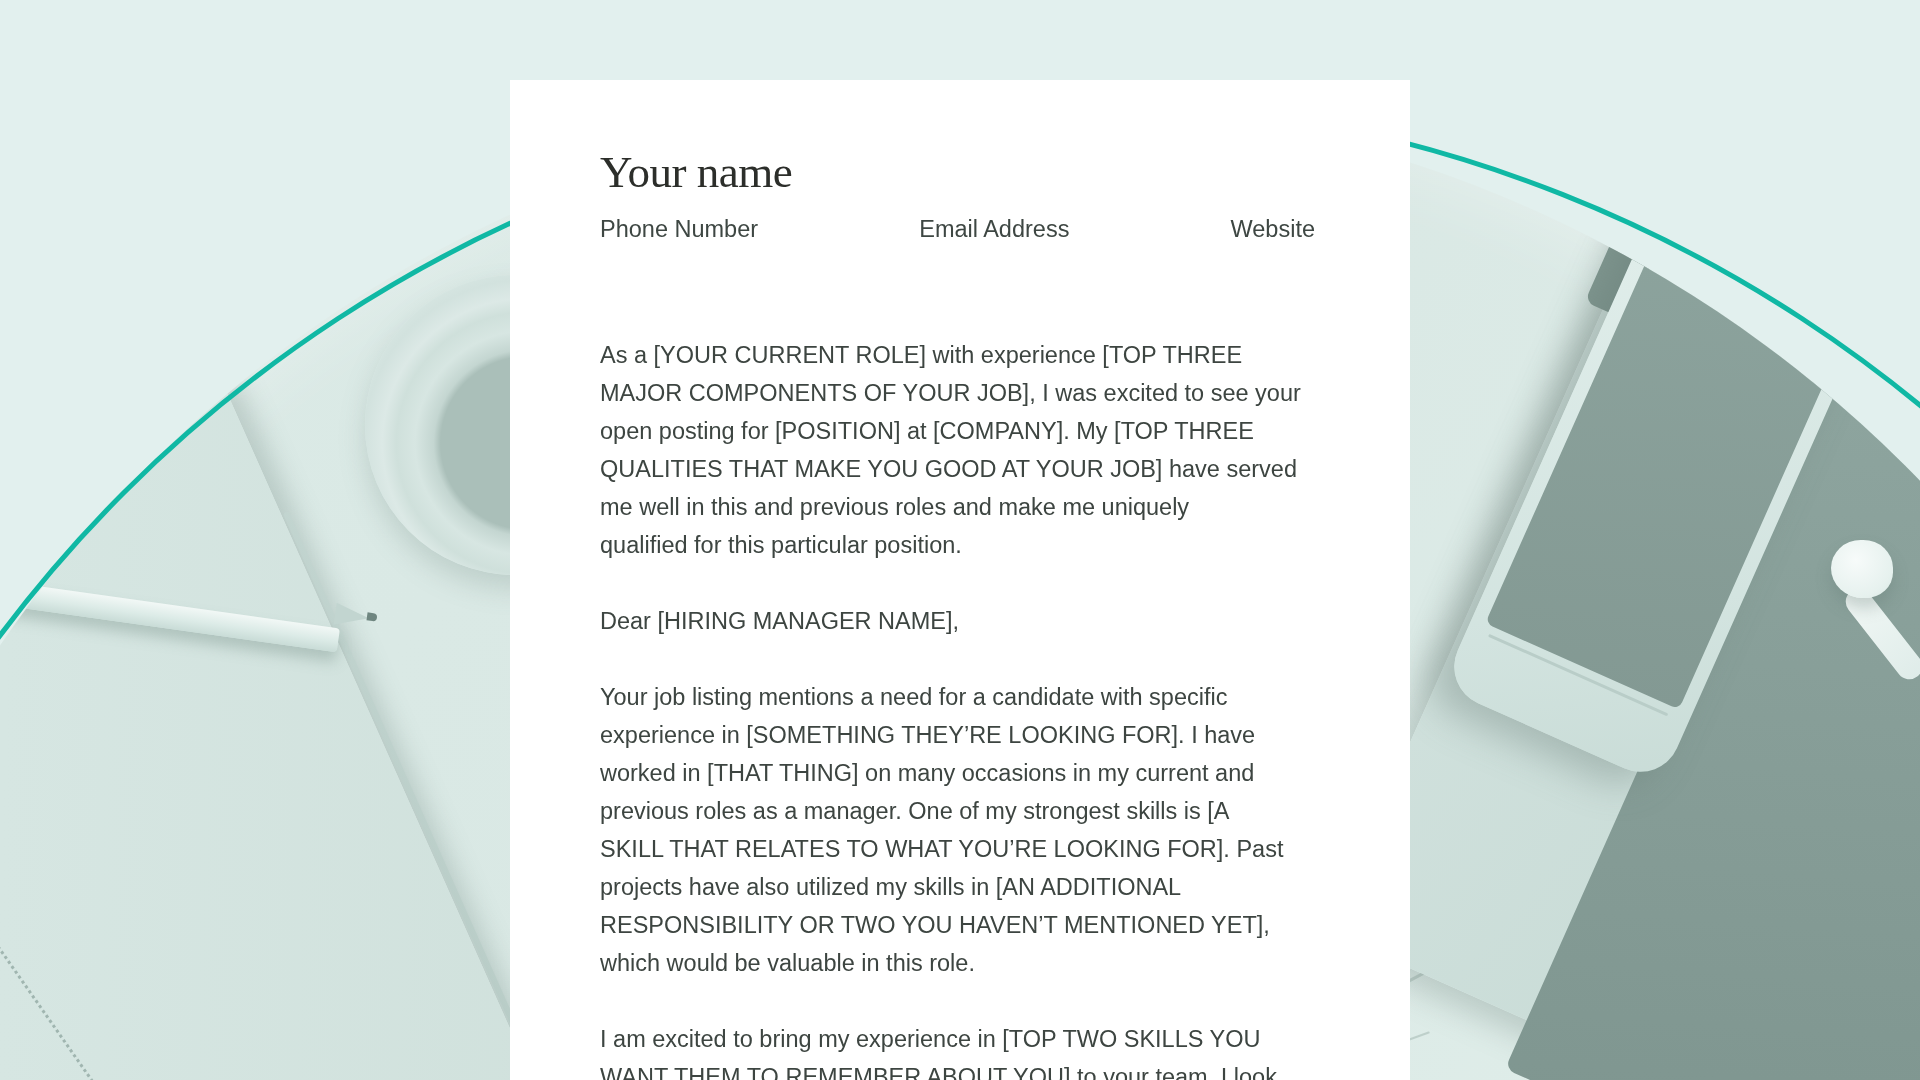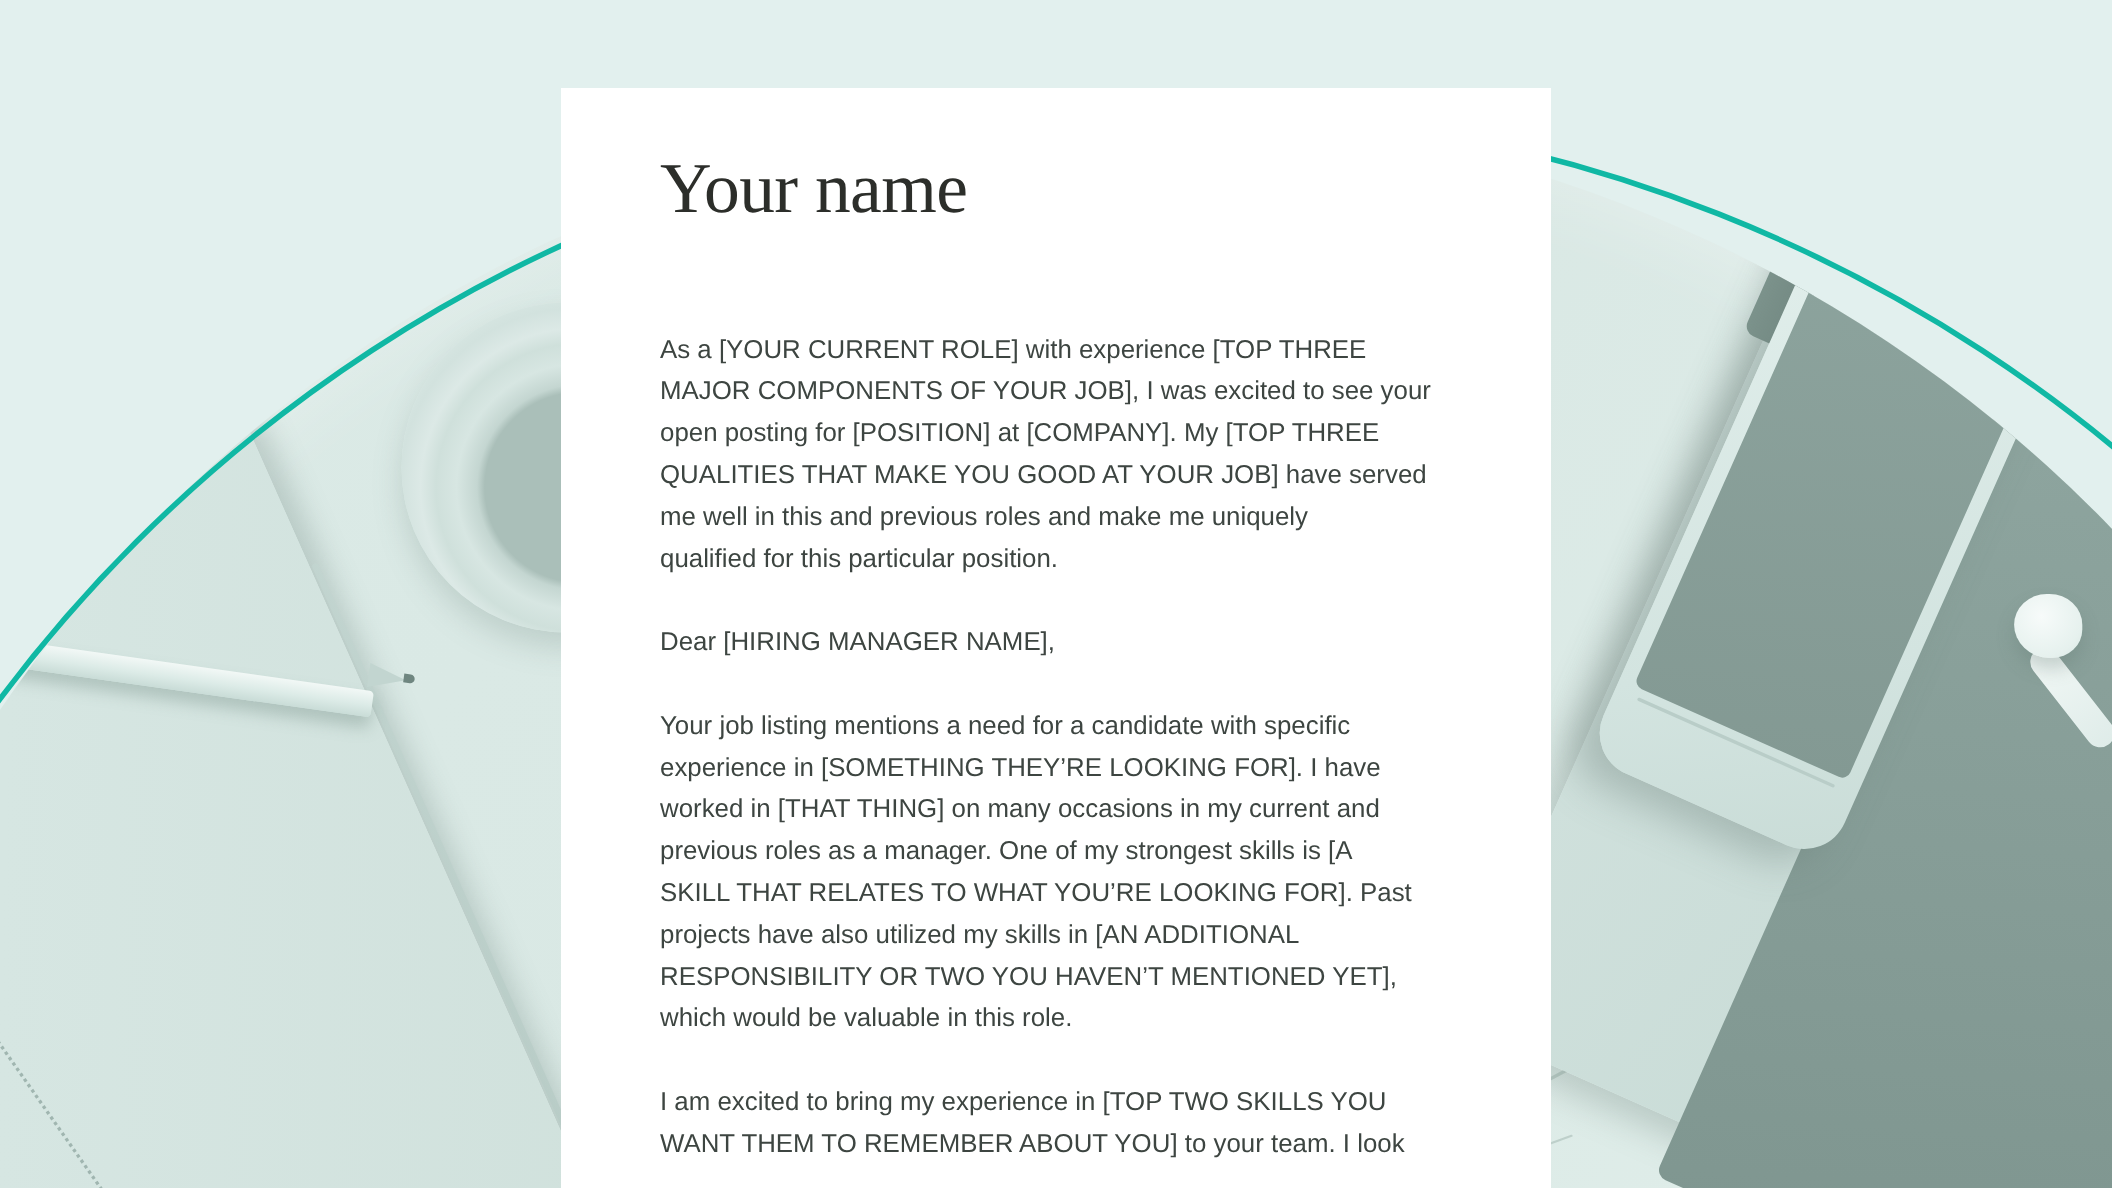--- a/index.html
+++ b/index.html
@@ -86,21 +86,21 @@
   }
 
   
   .page{
     position:absolute;left:510px;top:80px;width:900px;height:1040px;
     background:#ffffff;
   }
   .page-inner{margin:0 95px 0 90px;}
   h1.name{
     margin:58px 0 0;font-family:"Liberation Serif","DejaVu Serif",serif;
-    font-weight:400;font-size:65px;line-height:68px;letter-spacing:-0.5px;color:#2c2e2a;
+    font-weight:400;font-size:45px;line-height:68px;letter-spacing:-0.5px;color:#2c2e2a;
   }
   .contact-row{
     margin-top:8px;display:flex;justify-content:space-between;align-items:baseline;
     font-size:23.5px;line-height:30px;color:#3e4743;
   }
   .letter{margin-top:92px;font-size:23.5px;line-height:38px;color:#3d4541;}
   .letter p{margin:0;white-space:pre;}
   .letter p + p{margin-top:38px;}
 </style>
 </head>
@@ -138,20 +138,25 @@
     <div class="earbud-stem"></div>
     <div class="earbud-head"></div>
   </div>
 
   <div class="teal-ring"></div>
 
   <div class="page">
     <div class="page-inner">
       <h1 class="name">Your name</h1>
 
+      <div class="contact-row">
+        <span>Phone Number</span>
+        <span>Email Address</span>
+        <span>Website</span>
+      </div>
 
       <div class="letter">
         <p>As a [YOUR CURRENT ROLE] with experience [TOP THREE
 MAJOR COMPONENTS OF YOUR JOB], I was excited to see your
 open posting for [POSITION] at [COMPANY]. My [TOP THREE
 QUALITIES THAT MAKE YOU GOOD AT YOUR JOB] have served
 me well in this and previous roles and make me uniquely
 qualified for this particular position.</p>
         <p>Dear [HIRING MANAGER NAME],</p>
         <p>Your job listing mentions a need for a candidate with specific

